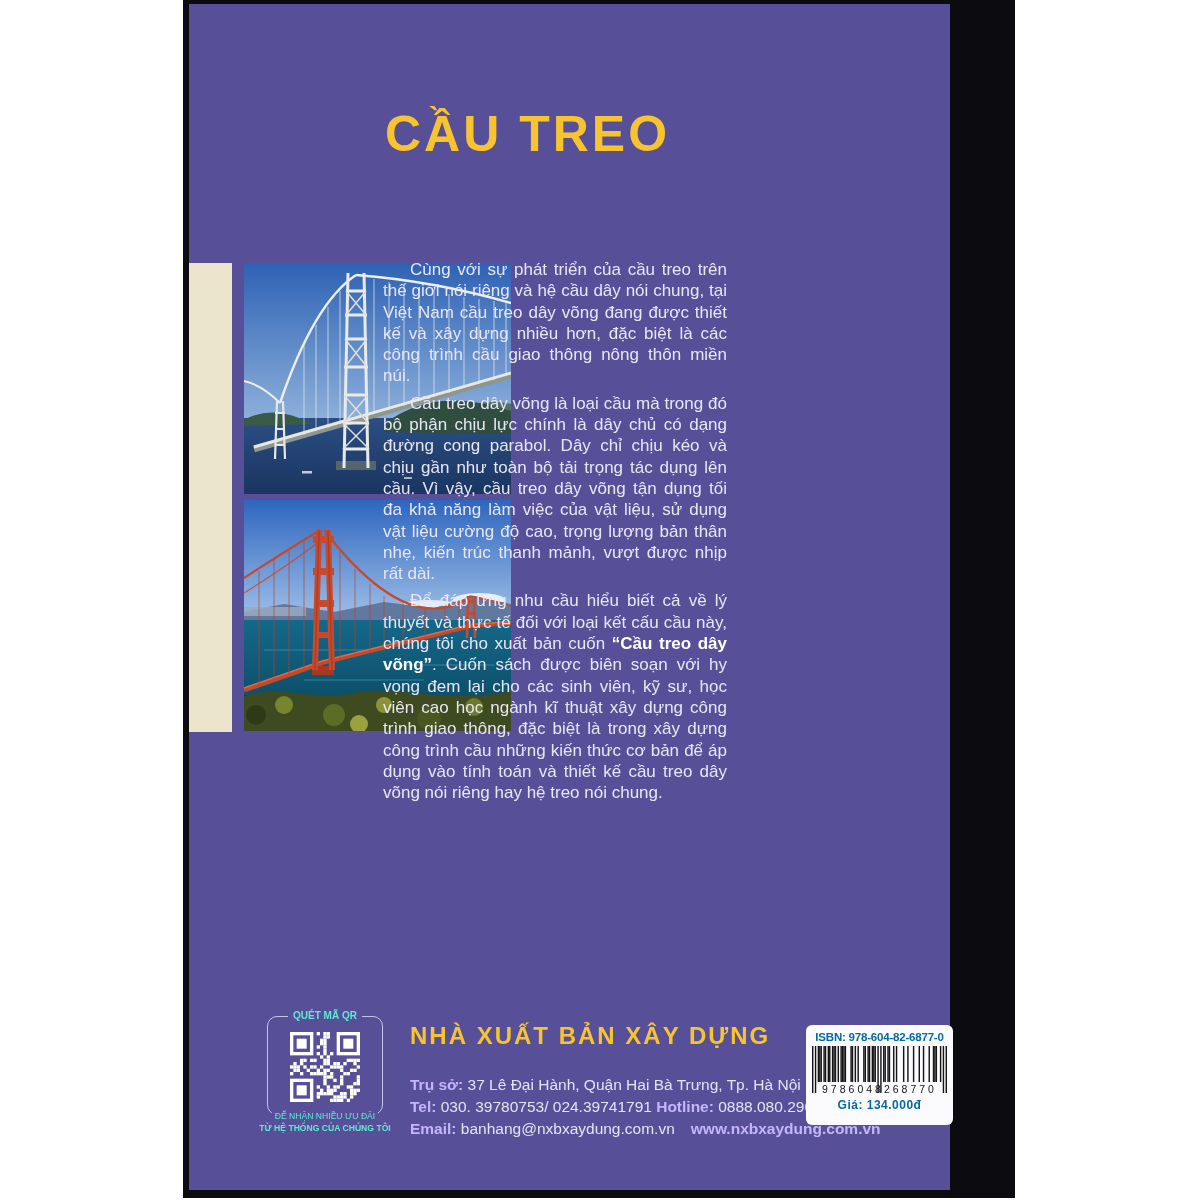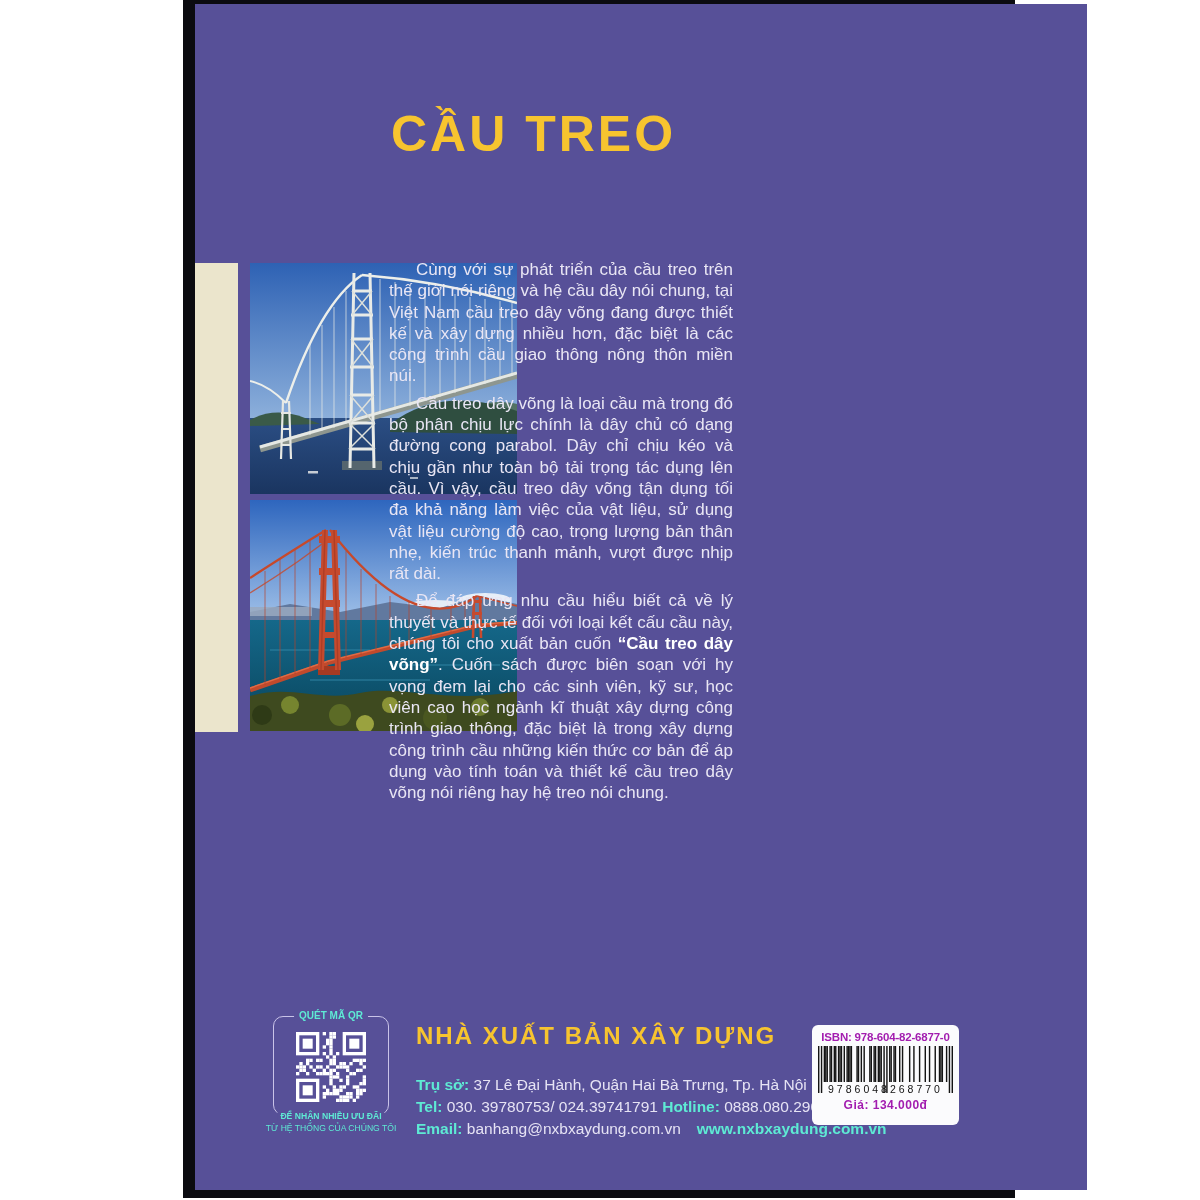--- a/index.html
+++ b/index.html
@@ -1,50 +1,50 @@
 <!DOCTYPE html>
 <html><head>
 <meta charset="utf-8">
 <style>
   html,body{margin:0;padding:0;background:#ffffff;}
   .page{position:relative;width:1200px;height:1200px;background:#ffffff;overflow:hidden;
         font-family:"Liberation Sans", sans-serif;}
   .cover{position:absolute;left:183px;top:0;width:832px;height:1198px;background:#0b0b10;}
-  .cover-inner{position:absolute;left:12px;top:4px;width:892px;height:1186px;background:#575098;}
+  .cover-inner{position:absolute;left:6px;top:4px;width:750px;height:1186px;background:#575098;padding-left:11px;}
   .spine-strip{position:absolute;left:0;top:259px;width:43px;height:469px;background:#EBE5CC;}
   .photo{position:absolute;left:55px;width:267px;height:231px;margin:0;overflow:hidden;}
   .photo svg{display:block;width:100%;height:100%;}
   .photo1{top:259px;}
   .photo2{top:496px;}
   .title{position:absolute;left:196px;top:100px;width:360px;margin:0;
          font-size:50px;line-height:60px;font-weight:bold;letter-spacing:3px;color:#F7C42F;}
   .body-text{position:absolute;left:194px;top:255px;width:344px;color:#E9E6F4;
              font-size:17px;line-height:21.3px;text-align:justify;}
   .body-text p{margin:0 0 6px 0;text-indent:27px;}
   .b{font-weight:bold;color:#ffffff;}
   
   .qr-box{position:absolute;left:76px;top:1003px;width:120px;height:130px;color:#5eead4;}
   .qr-border{position:absolute;left:2px;right:2px;top:9px;bottom:22px;
              border:1px solid #C9C3E8;border-radius:10px;}
   .qr-top{position:absolute;top:3px;left:50%;transform:translateX(-50%);background:#575098;
           padding:0 5px;font-size:10px;font-weight:bold;white-space:nowrap;}
   .qr-code{position:absolute;left:25px;top:25px;width:70px;height:70px;}
   .qr-b1{position:absolute;bottom:16px;left:50%;transform:translateX(-50%);background:#575098;
-         padding:0 3px;font-size:8.6px;font-weight:bold;white-space:nowrap;}
+         padding:0 3px;font-size:8.6px;font-weight:normal;white-space:nowrap;}
   .qr-b2{position:absolute;bottom:4px;left:50%;transform:translateX(-50%);
-         font-size:8.6px;font-weight:normal;white-space:nowrap;text-align:right;}
+         font-size:8.6px;font-weight:bold;white-space:nowrap;text-align:right;}
   
   .pub{position:absolute;left:221px;top:1018px;width:396px;}
   .pub-name{font-size:24px;font-weight:bold;letter-spacing:2px;color:#F7C42F;margin-bottom:24px;}
   .pub-line{font-size:15.5px;line-height:22px;color:#E6E3F4;white-space:nowrap;}
-  .pub-line .b{color:#5eead4;}
+  .pub-line .b{color:#c4b5fd;}
   .site{margin-left:16px;}
   
   .isbn-box{position:absolute;left:617px;top:1021px;width:147px;height:100px;background:#FBFBFD;
-            border-radius:6px;text-align:center;color:#a21caf;}
+            border-radius:6px;text-align:center;color:#0369a1;}
   .isbn-label{margin-top:6px;font-size:11.5px;font-weight:bold;letter-spacing:-0.2px;}
   .isbn-box svg{display:block;margin:3px auto 0;}
   .price{margin-top:2px;font-size:12px;font-weight:bold;letter-spacing:0.5px;}
 </style>
 </head>
 <body>
 
 <div class="page">
   <div class="cover">
     <div class="cover-inner">

